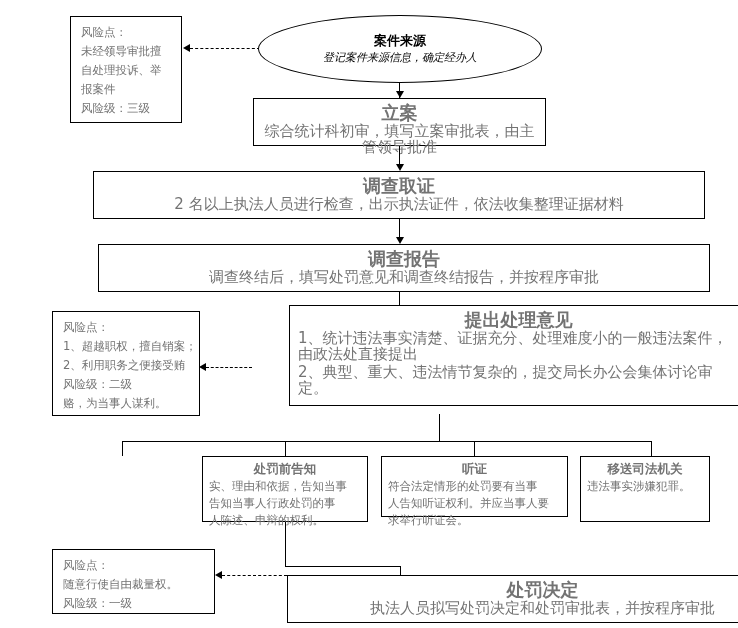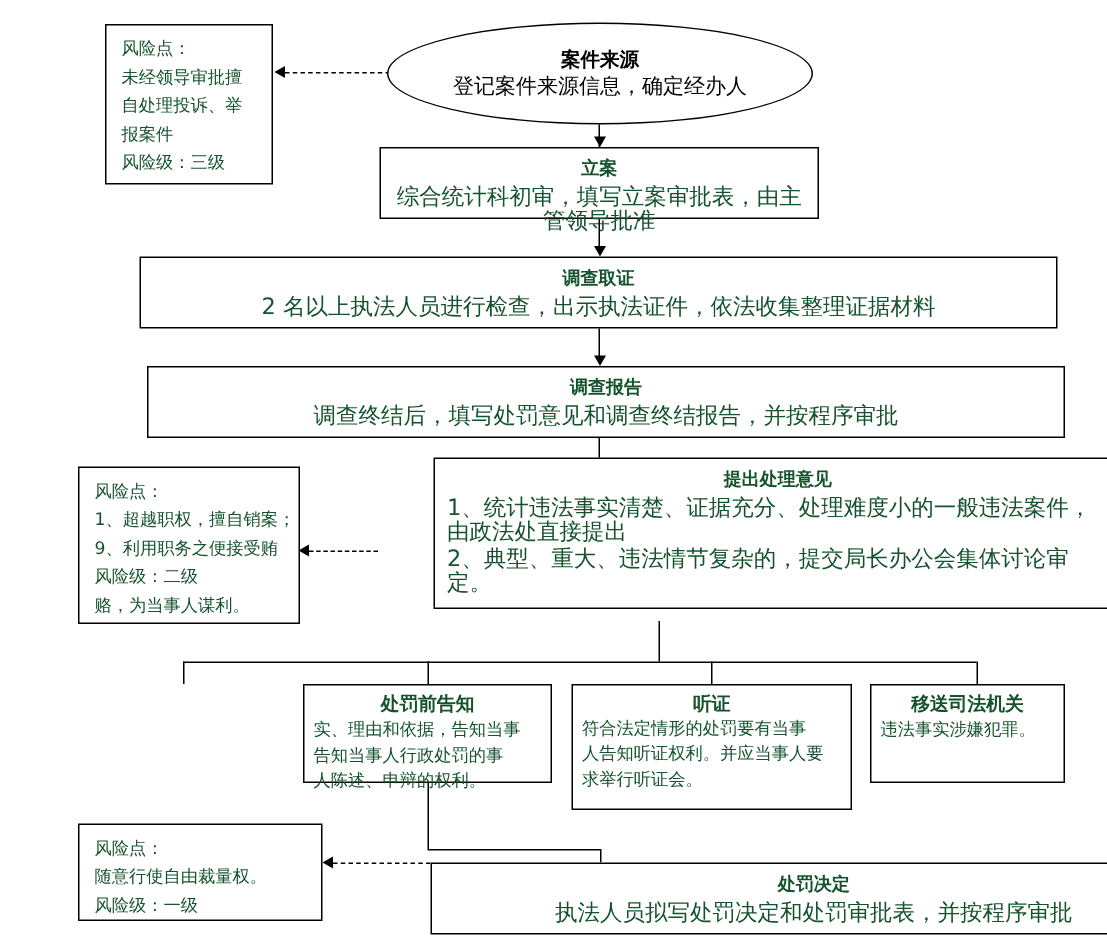--- a/index.html
+++ b/index.html
@@ -18,26 +18,26 @@
     background: #ffffff;
     overflow: hidden;
   }
 
   
   .node {
     position: absolute;
     box-sizing: border-box;
     border: 1px solid #000000;
     background: #ffffff;
-    color: #14532d;
+    color: #737373;
   }
   .node .title {
     font-weight: bold;
     text-align: center;
-    font-size: 12px;
+    font-size: 18px;
     line-height: 17px;
     letter-spacing: 0px;
   }
   .node .body {
     font-size: 15px;
     line-height: 16px;
     text-align: center;
   }
   .node .body.left {
     text-align: left;
@@ -63,23 +63,24 @@
     align-items: center;
     justify-content: center;
   }
   .ellipse .title {
     font-weight: bold;
     font-size: 13px;
     line-height: 18px;
     text-align: center;
   }
   .ellipse .body {
-    font-size: 14px;
-    line-height: 16px;
-    text-align: center;
+    font-size: 11px;
+    line-height: 16px;
+    text-align: center;
+    font-style: italic;
   }
 
   
   .risk {
     padding: 6px 0 6px 10px;
   }
   .risk .line {
     font-size: 11.5px;
     line-height: 19px;
     text-align: left;
@@ -181,21 +182,21 @@
     <div class="title">调查报告</div>
     <div class="body">调查终结后，填写处罚意见和调查终结报告，并按程序审批</div>
   </div>
 
   <div class="vline" style="left:399px; top:292px; height:20px;"></div>
   <div class="arrow-down" style="left:396px; top:308px;"></div>
 
   <div class="node risk" style="left:52px; top:311px; width:148px; height:105px;">
     <div class="line">风险点：</div>
     <div class="line">1、超越职权，擅自销案；</div>
-    <div class="line">9、利用职务之便接受贿</div>
+    <div class="line">2、利用职务之便接受贿</div>
     <div class="line">风险级：二级</div>
     <div class="line">赂，为当事人谋利。</div>
   </div>
 
   <div class="dashline" style="left:206px; top:367px; width:46px;"></div>
   <div class="arrow-left" style="left:199px; top:363px;"></div>
 
   <div class="node process" style="left:251px; top:305px; width:459px; height:101px;margin-left:38px;">
     <div class="title">提出处理意见</div>
     <div class="body left">1、统计违法事实清楚、证据充分、处理难度小的一般违法案件，由政法处直接提出</div>
@@ -210,21 +211,21 @@
   <div class="vline" style="left:651px; top:441px; height:15px;"></div>
 
 
   <div class="node leaf" style="left:202px; top:456px; width:166px; height:66px;">
     <div class="title">处罚前告知</div>
     <div class="body">实、理由和依据，告知当事</div>
     <div class="body">告知当事人行政处罚的事</div>
     <div class="body">人陈述、申辩的权利。</div>
   </div>
 
-  <div class="node leaf" style="left:381px; top:456px; width:187px; height:84px;font-family:Liberation Serif, serif;">
+  <div class="node leaf" style="left:381px; top:456px; width:187px; height:61px;">
     <div class="title">听证</div>
     <div class="body">符合法定情形的处罚要有当事</div>
     <div class="body">人告知听证权利。并应当事人要</div>
     <div class="body">求举行听证会。</div>
   </div>
 
   <div class="node leaf" style="left:580px; top:456px; width:130px; height:66px;">
     <div class="title">移送司法机关</div>
     <div class="body ctr">违法事实涉嫌犯罪。</div>
   </div>

